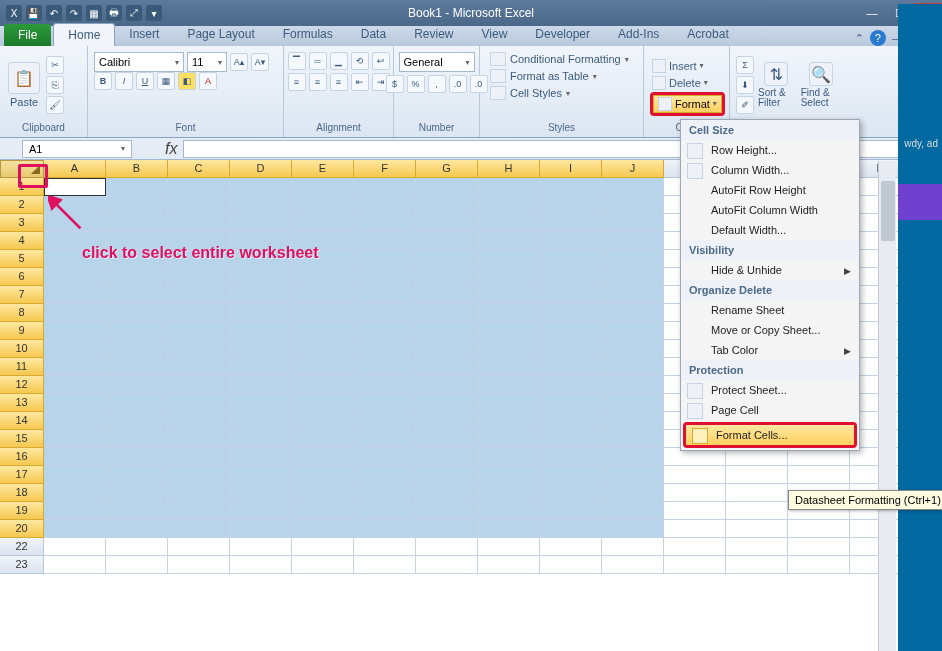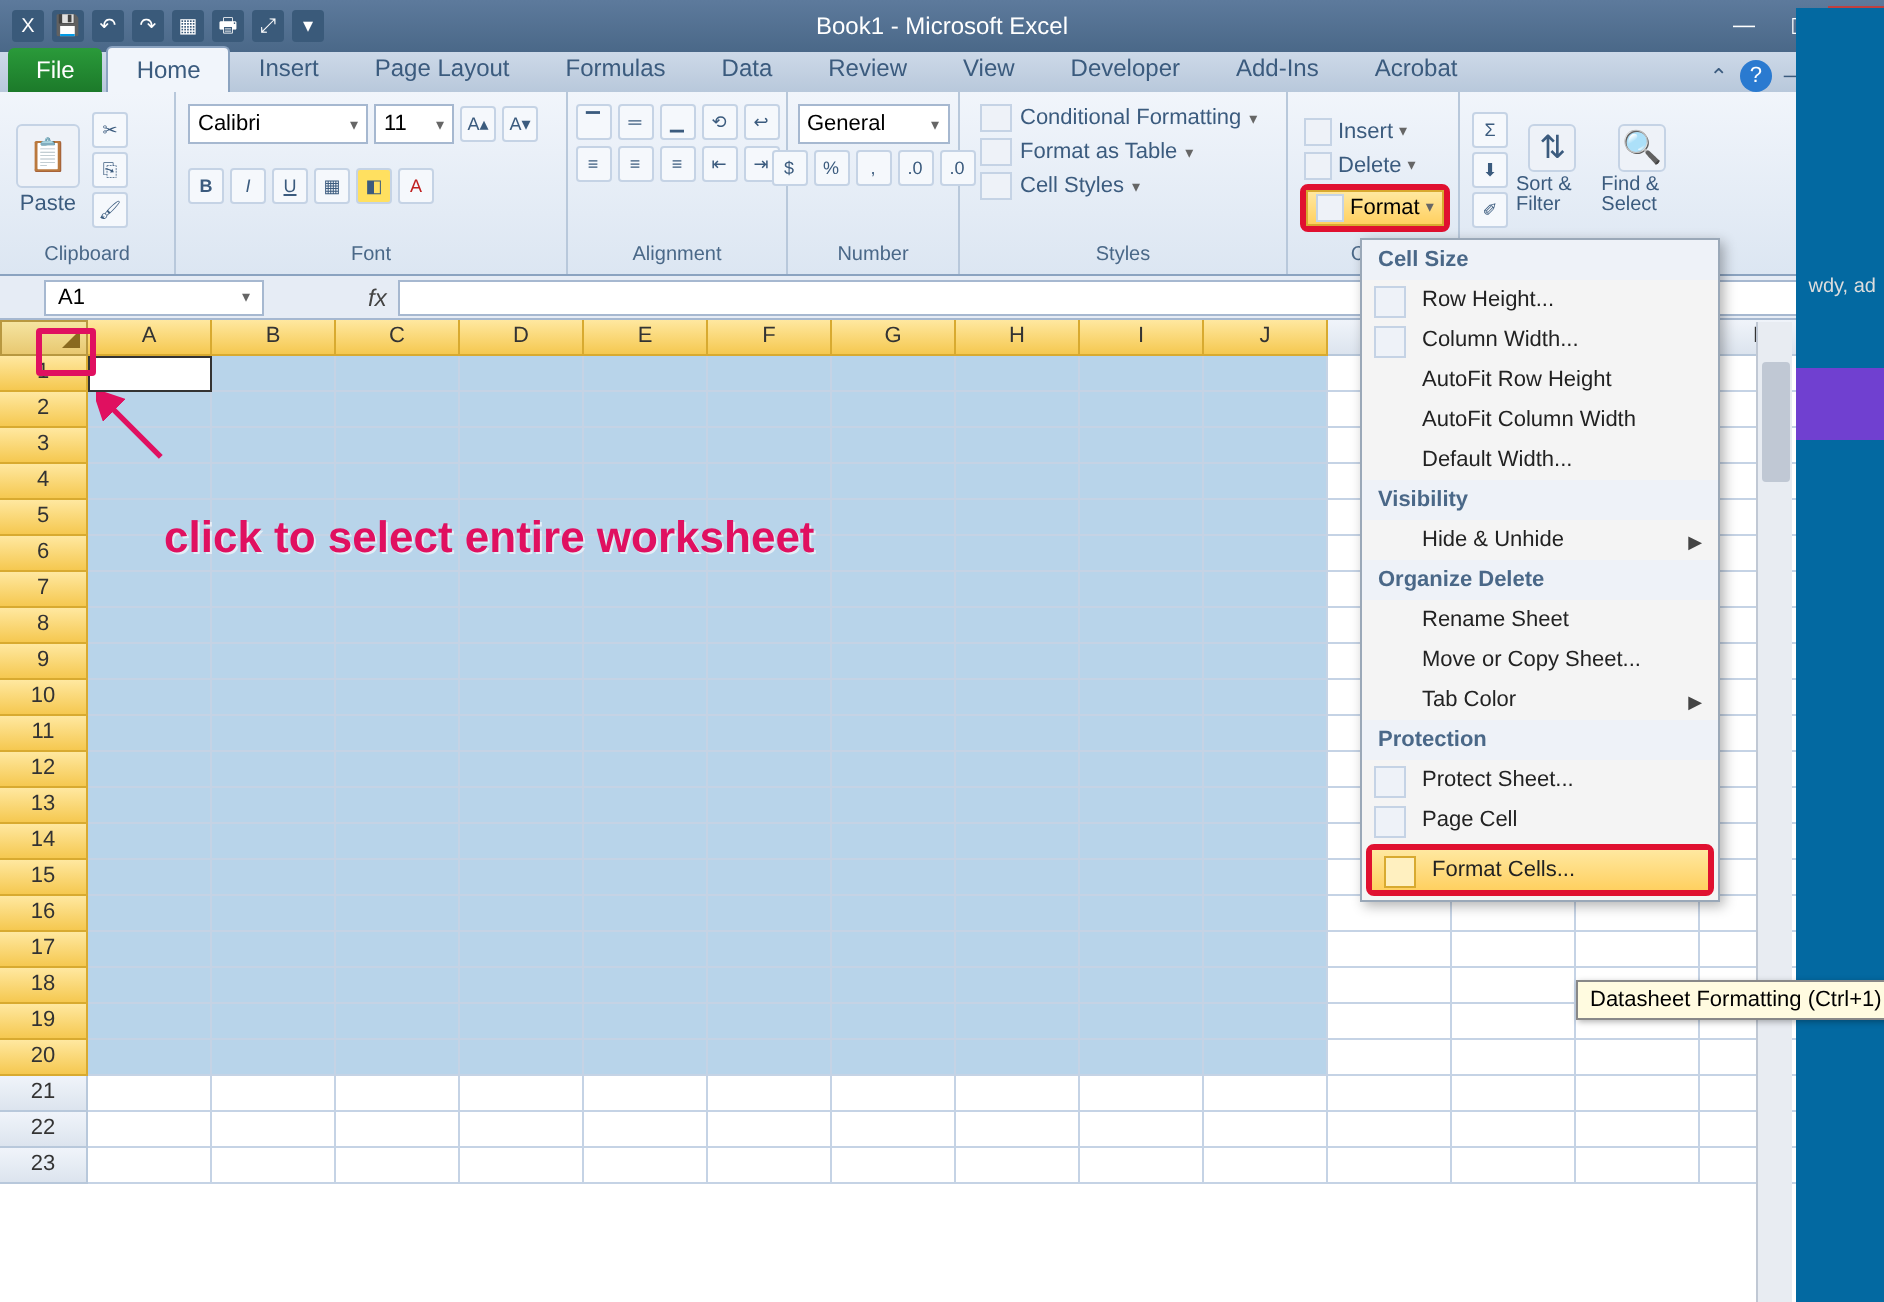--- a/index.html
+++ b/index.html
@@ -39,42 +39,42 @@
 .style-icon { width: 16px; height: 14px; background: #eef2f8; border: 1px solid #c5d3e5; }
 .cells-col { display: flex; flex-direction: column; gap: 1px; }
 .cells-item { display: flex; align-items: center; gap: 3px; font-size: 11px; color: #3b5b7e; padding: 1px 2px; }
 .cells-ico { width: 14px; height: 14px; background: #eef2f8; border: 1px solid #c5d3e5; }
 .format-hilite { border: 3px solid #e01030; border-radius: 4px; padding: 0; }
 .format-inner { background: linear-gradient(#ffe8a0, #ffd060); border: 1px solid #d8aa30; padding: 1px 4px; display: flex; align-items: center; gap: 3px; font-size: 11px; }
 
 
 .fbar { height: 22px; background: #e6ecf5; border-bottom: 1px solid #a6b8d0; display: flex; align-items: center; }
 .name-box { width: 110px; height: 18px; margin-left: 22px; border: 1px solid #a6b8d0; background: #fff; font-size: 11px; padding: 0 6px; display: flex; align-items: center; justify-content: space-between; }
-.fx { margin-left: 52px; font-style: italic; font-size: 12px; color: #444; }
+.fx { margin-left: 33px; font-style: italic; font-size: 16px; color: #444; }
 .fx-input { flex: 1; height: 18px; margin: 0 6px; border: 1px solid #a6b8d0; background: #fff; }
 
 
 .grid-wrap { position: relative; }
 .col-headers { display: flex; height: 18px; }
 .selall { width: 44px; height: 18px; background: linear-gradient(#f5e4a0, #e8c870); border: 1px solid #b89840; position: relative; }
 .selall::after { content: ""; position: absolute; right: 3px; bottom: 3px; width: 0; height: 0; border-style: solid; border-width: 0 0 9px 9px; border-color: transparent transparent #8a6a20 transparent; }
 .selall-hilite { position: absolute; left: 18px; top: 164px; width: 30px; height: 24px; border: 3px solid #e01060; border-radius: 2px; z-index: 30; pointer-events: none; }
 .col-h { width: 62px; height: 18px; background: linear-gradient(#ffe8a0, #f5c850); border-right: 1px solid #d8aa30; border-bottom: 1px solid #d8aa30; text-align: center; font-size: 11px; line-height: 17px; color: #333; }
 .rows { }
 .row { display: flex; height: 18px; }
 .row-h { width: 44px; height: 18px; background: linear-gradient(#ffe8a0, #f5c850); border-right: 1px solid #d8aa30; border-bottom: 1px solid #d8aa30; text-align: center; font-size: 11px; line-height: 17px; color: #333; }
 .row-h.unsel { background: linear-gradient(#f0f4fa, #dce4ee); border-right: 1px solid #b8c8db; border-bottom: 1px solid #b8c8db; }
 .cell { width: 62px; height: 18px; border-right: 1px solid #c5d3e5; border-bottom: 1px solid #c5d3e5; }
 .cell.sel { background: #b8d4ea; }
 .cell.active { background: #fff !important; border: 1px solid #333 !important; }
 .col-h.unsel { background: linear-gradient(#f0f4fa, #dce4ee); border-right: 1px solid #b8c8db; border-bottom: 1px solid #b8c8db; }
 
 
 .anno-arrow { position: absolute; left: 48px; top: 196px; width: 36px; height: 36px; z-index: 25; pointer-events: none; }
-.anno-text { position: absolute; left: 82px; top: 256px; font-size: 22px; font-weight: bold; color: #e01060; text-shadow: 1px 1px 0 rgba(255,255,255,0.6); z-index: 25; pointer-events: none; }
+.anno-text { position: absolute; left: 82px; top: 244px; font-size: 16px; font-weight: bold; color: #e01060; text-shadow: 1px 1px 0 rgba(255,255,255,0.6); z-index: 25; pointer-events: none; }
 
 
 .dropdown { position: absolute; left: 680px; top: 119px; width: 180px; background: #f4f4f4; border: 1px solid #9aa8b8; box-shadow: 2px 2px 6px rgba(0,0,0,0.3); z-index: 40; font-size: 11px; }
 .dd-section-title { padding: 4px 8px; font-weight: bold; color: #4a6888; background: #eef2f8; }
 .dd-item { padding: 4px 8px 4px 30px; color: #222; position: relative; }
 .dd-item .dd-ico { position: absolute; left: 6px; top: 3px; width: 16px; height: 16px; background: #eef2f8; border: 1px solid #c5d3e5; }
 .dd-item .arrow-r { position: absolute; right: 8px; top: 6px; font-size: 9px; color: #444; }
 .dd-item.hilite-outer { padding: 0; }
 .dd-item-hl-border { border: 3px solid #e01030; border-radius: 4px; margin: 2px; }
 .dd-item-hl-inner { background: linear-gradient(#ffe8a0, #ffd060); padding: 4px 8px 4px 30px; position: relative; }
@@ -153,21 +153,21 @@
       <div class="mini-col">
         <div class="mini-btn">✂</div>
         <div class="mini-btn">⎘</div>
         <div class="mini-btn">🖌</div>
       </div>
     </div>
     <div class="group-label">Clipboard</div>
   </div>
 
   <div class="group" style="width:196px">
-    <div class="group-body" style="flex-direction:column;align-items:flex-start;gap:12px;padding-top:4px">
+    <div class="group-body" style="flex-direction:column;align-items:flex-start;gap:0;padding-top:4px">
       <div class="font-row">
         <div class="font-name">
             <span>Calibri</span>
             <span class="dd">▾</span>
           </div>
         <div class="font-size">
             <span>11</span>
             <span class="dd">▾</span>
           </div>
         <div class="mini-btn">A▴</div>
@@ -658,37 +658,20 @@
         <div class="cell sel"></div>
         <div class="cell sel"></div>
         <div class="cell sel"></div>
         <div class="cell sel"></div>
         <div class="cell"></div>
         <div class="cell"></div>
         <div class="cell"></div>
         <div class="cell"></div>
       </div>
       <div class="row">
-        <div class="row-h unsel">21</div>
-        <div class="cell"></div>
-        <div class="cell"></div>
-        <div class="cell"></div>
-        <div class="cell"></div>
-        <div class="cell"></div>
-        <div class="cell"></div>
-        <div class="cell"></div>
-        <div class="cell"></div>
-        <div class="cell"></div>
-        <div class="cell"></div>
-        <div class="cell"></div>
-        <div class="cell"></div>
-        <div class="cell"></div>
-        <div class="cell"></div>
-      </div>
-      <div class="row">
         <div class="row-h unsel">22</div>
         <div class="cell"></div>
         <div class="cell"></div>
         <div class="cell"></div>
         <div class="cell"></div>
         <div class="cell"></div>
         <div class="cell"></div>
         <div class="cell"></div>
         <div class="cell"></div>
         <div class="cell"></div>

